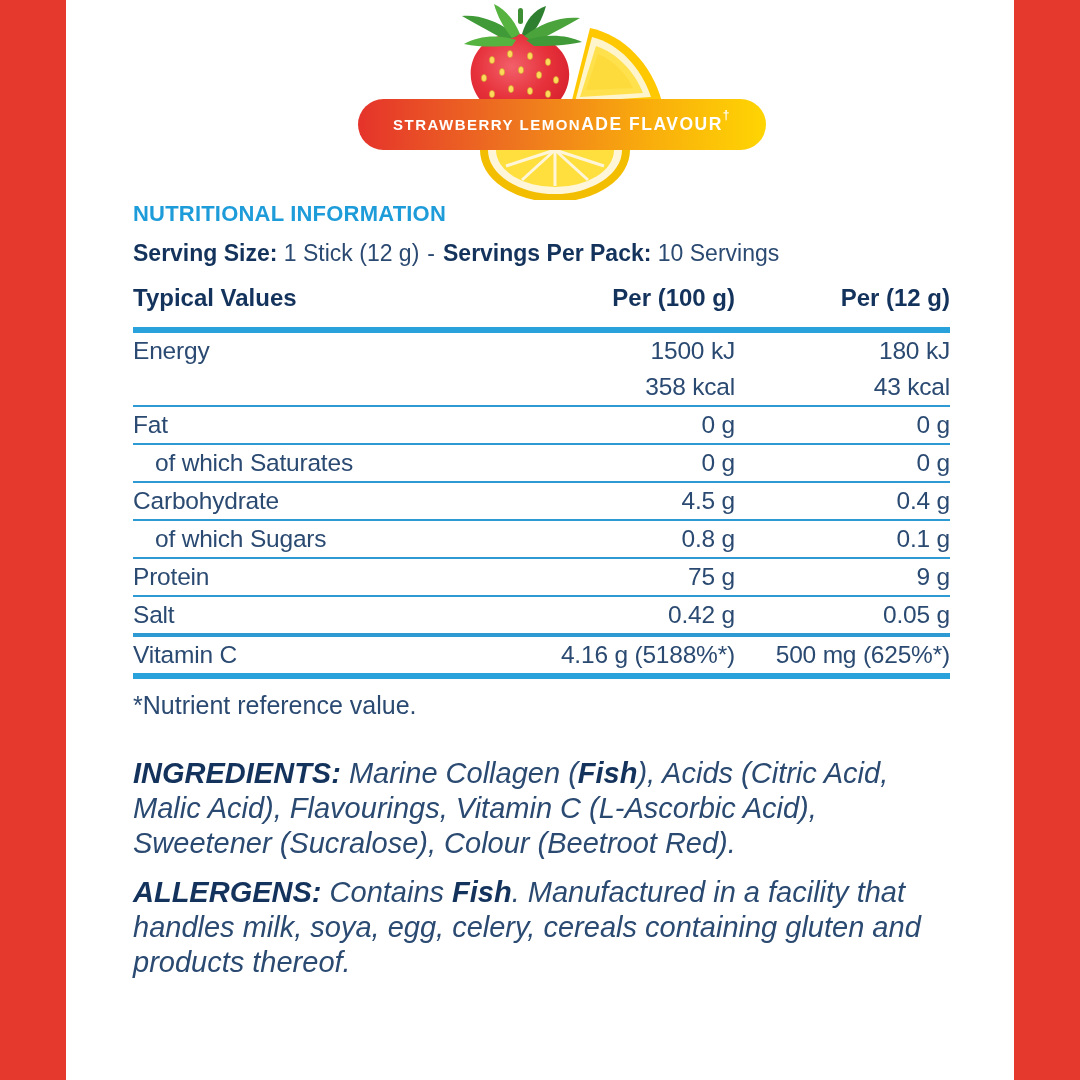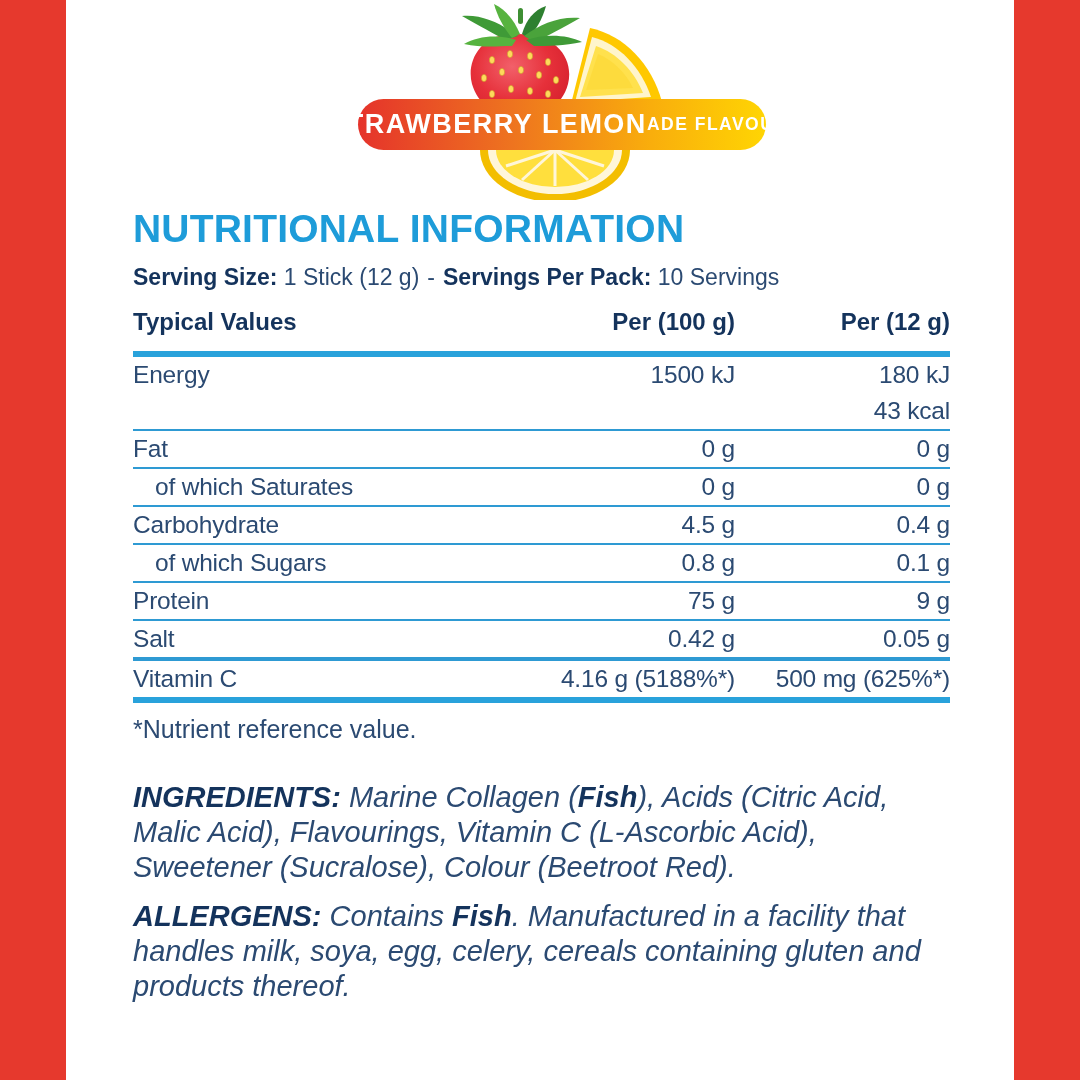--- a/index.html
+++ b/index.html
@@ -16,26 +16,26 @@
   
   .hero { position:relative; height:201px; }
   .fruit-svg { position:absolute; left:277px; top:2px; width:290px; height:198px; }
   .badge {
     position:absolute; left:225px; top:99px; width:408px; height:51px;
     border-radius:26px; z-index:2;
     background:linear-gradient(90deg,#E5332B 0%,#EE741F 38%,#F9AE0C 72%,#FFD503 100%);
     display:flex; align-items:center; justify-content:center;
     color:#ffffff; font-weight:bold; letter-spacing:1.5px; white-space:nowrap;
   }
-  .badge-main { font-size:27px; }
+  .badge-main { font-size:15px; }
   .badge-small { font-size:17.5px; }
   .badge-dagger { font-size:12px; align-self:flex-start; margin-top:9px; }
 
   .title {
-    margin:6px 0 0 0; font-size:39px; font-weight:bold; color:#1E9CD9;
+    margin:0 0 0 0; font-size:22px; font-weight:bold; color:#1E9CD9;
     letter-spacing:0.2px;
   }
   .serving { margin-top:13px; font-size:23px; color:#2B4A72; }
   .serving .sep { padding:0 8px; }
   .b { font-weight:bold; color:#14335C; }
 
   
   .table { margin-top:17px; width:817px; color:#2B4A72; }
   .thead {
     display:flex; align-items:flex-start; height:43px;
@@ -146,20 +146,21 @@
         <span class="c3 b">Per (12 g)</span>
       </div>
       <div id="tbody">
           <div class="trow div-none">
             <span class="c1">Energy</span>
             <span class="c2">1500 kJ</span>
             <span class="c3">180 kJ</span>
           </div>
           <div class="trow div-thin">
             <span class="c1"></span>
+            <span class="c2">358 kcal</span>
             <span class="c3">43 kcal</span>
           </div>
           <div class="trow div-thin">
             <span class="c1">Fat</span>
             <span class="c2">0 g</span>
             <span class="c3">0 g</span>
           </div>
           <div class="trow indent div-thin">
             <span class="c1">of which Saturates</span>
             <span class="c2">0 g</span>

